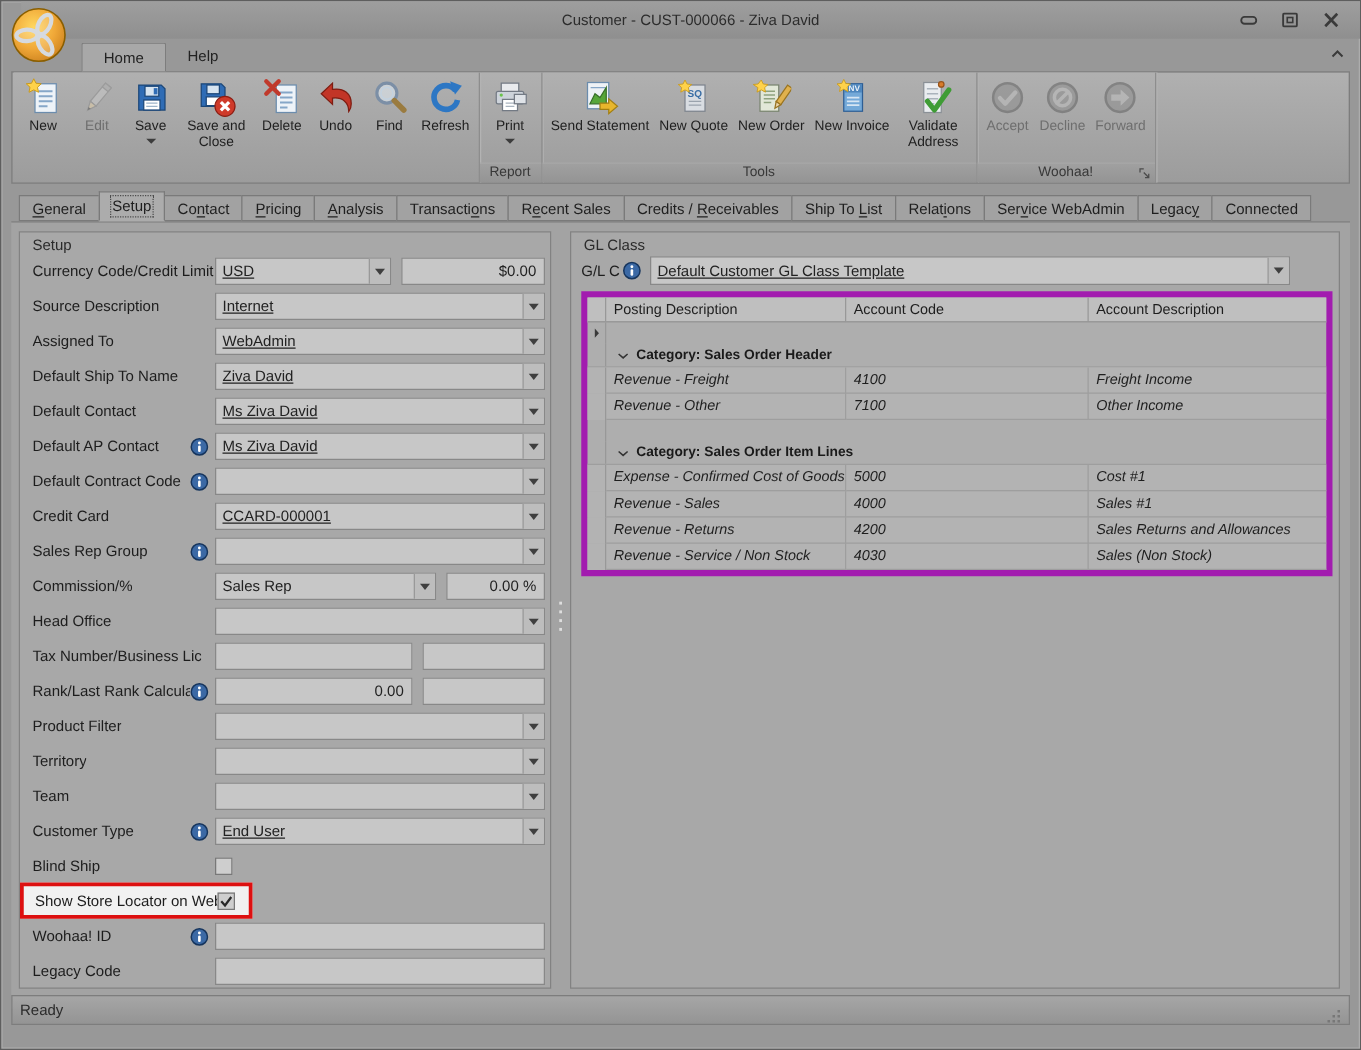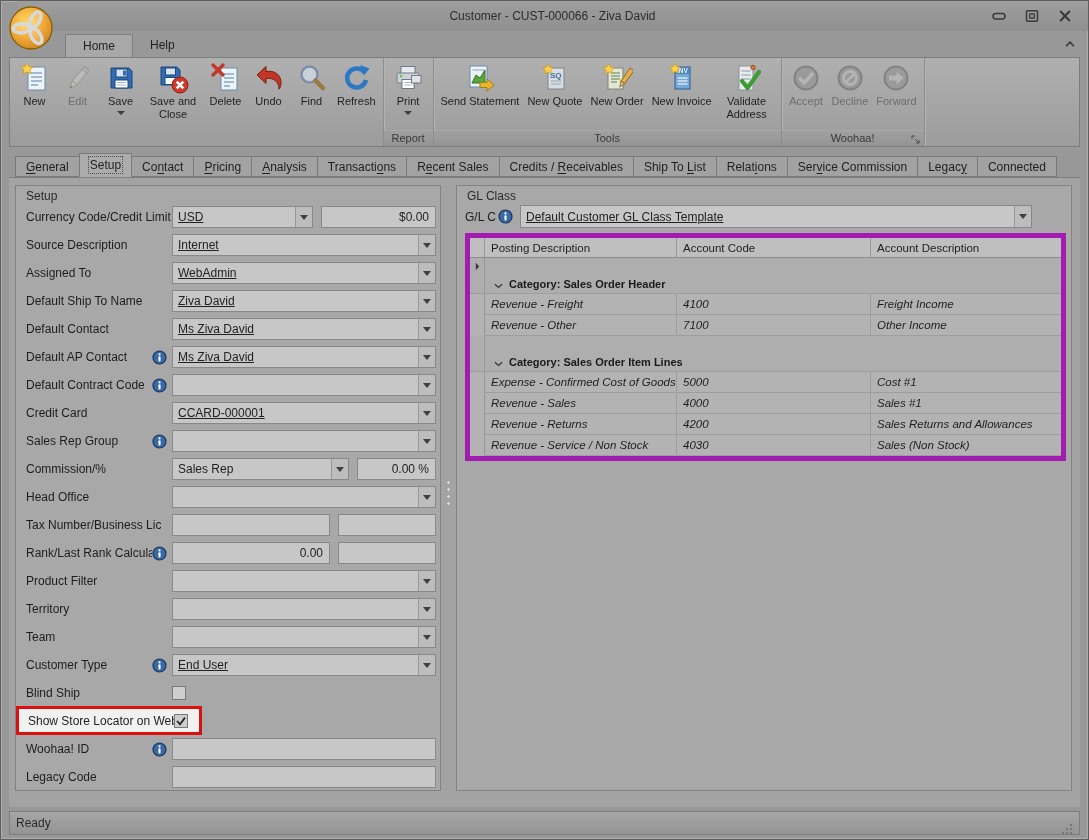--- a/index.html
+++ b/index.html
@@ -96,21 +96,21 @@
   .cat-text { font-size:11px; font-weight:bold; color:#1a1a1a; }
   .trow.data { height:21px; background:#b3b3b3;justify-content:space-between; }
   .trow.data .cell { font-style:italic; border-right:1px solid #9e9e9e; border-bottom:1px solid #9e9e9e; }
   .trow.data .c3 { border-right:none; }
   .trow.category { border-bottom:1px solid #9e9e9e; }
 
   .splitter-dots { position:absolute; left:437px; top:301px; width:5px; height:26px;
     background-image:radial-gradient(circle, #dedede 1.1px, rgba(0,0,0,0) 1.2px); background-size:5px 7px; cursor:col-resize; }
 
   
-  .statusbar { position:absolute; left:8px; right:8px; bottom:4px; height:24px; background:linear-gradient(#a6a6a6,#949494); border:1px solid #7d7d7d; display:flex; align-items:center; padding:0 6px; }
+  .statusbar { position:absolute; left:8px; right:8px; bottom:19px; height:24px; background:linear-gradient(#a6a6a6,#949494); border:1px solid #7d7d7d; display:flex; align-items:center; padding:0 6px; }
   .status-text { font-size:12px; color:#2b2b2b; }
   .grip { margin-left:auto; width:13px; height:13px; align-self:flex-end; }
 </style>
 </head>
 <body>
 
 <div class="window">
 
   <div class="titlebar">
     <div class="wtitle">Customer - CUST-000066 - Ziva David</div>
@@ -400,21 +400,21 @@
       <div class="ptab">
         <span class="ptab-inner"><span>Credits / </span><u>R</u><span>eceivables</span></span>
       </div>
       <div class="ptab">
         <span class="ptab-inner"><span>Ship To </span><u>L</u><span>ist</span></span>
       </div>
       <div class="ptab">
         <span class="ptab-inner"><span>Relat</span><u>i</u><span>ons</span></span>
       </div>
       <div class="ptab">
-        <span class="ptab-inner"><span>Ser</span><u>v</u><span>ice Commission</span></span>
+        <span class="ptab-inner"><span>Ser</span><u>v</u><span>ice WebAdmin</span></span>
       </div>
       <div class="ptab">
         <span class="ptab-inner"><span>Legac</span><u>y</u></span>
       </div>
       <div class="ptab">
         <span class="ptab-inner"><span>Connected</span></span>
       </div>
     </div>
 
   <div class="content">

